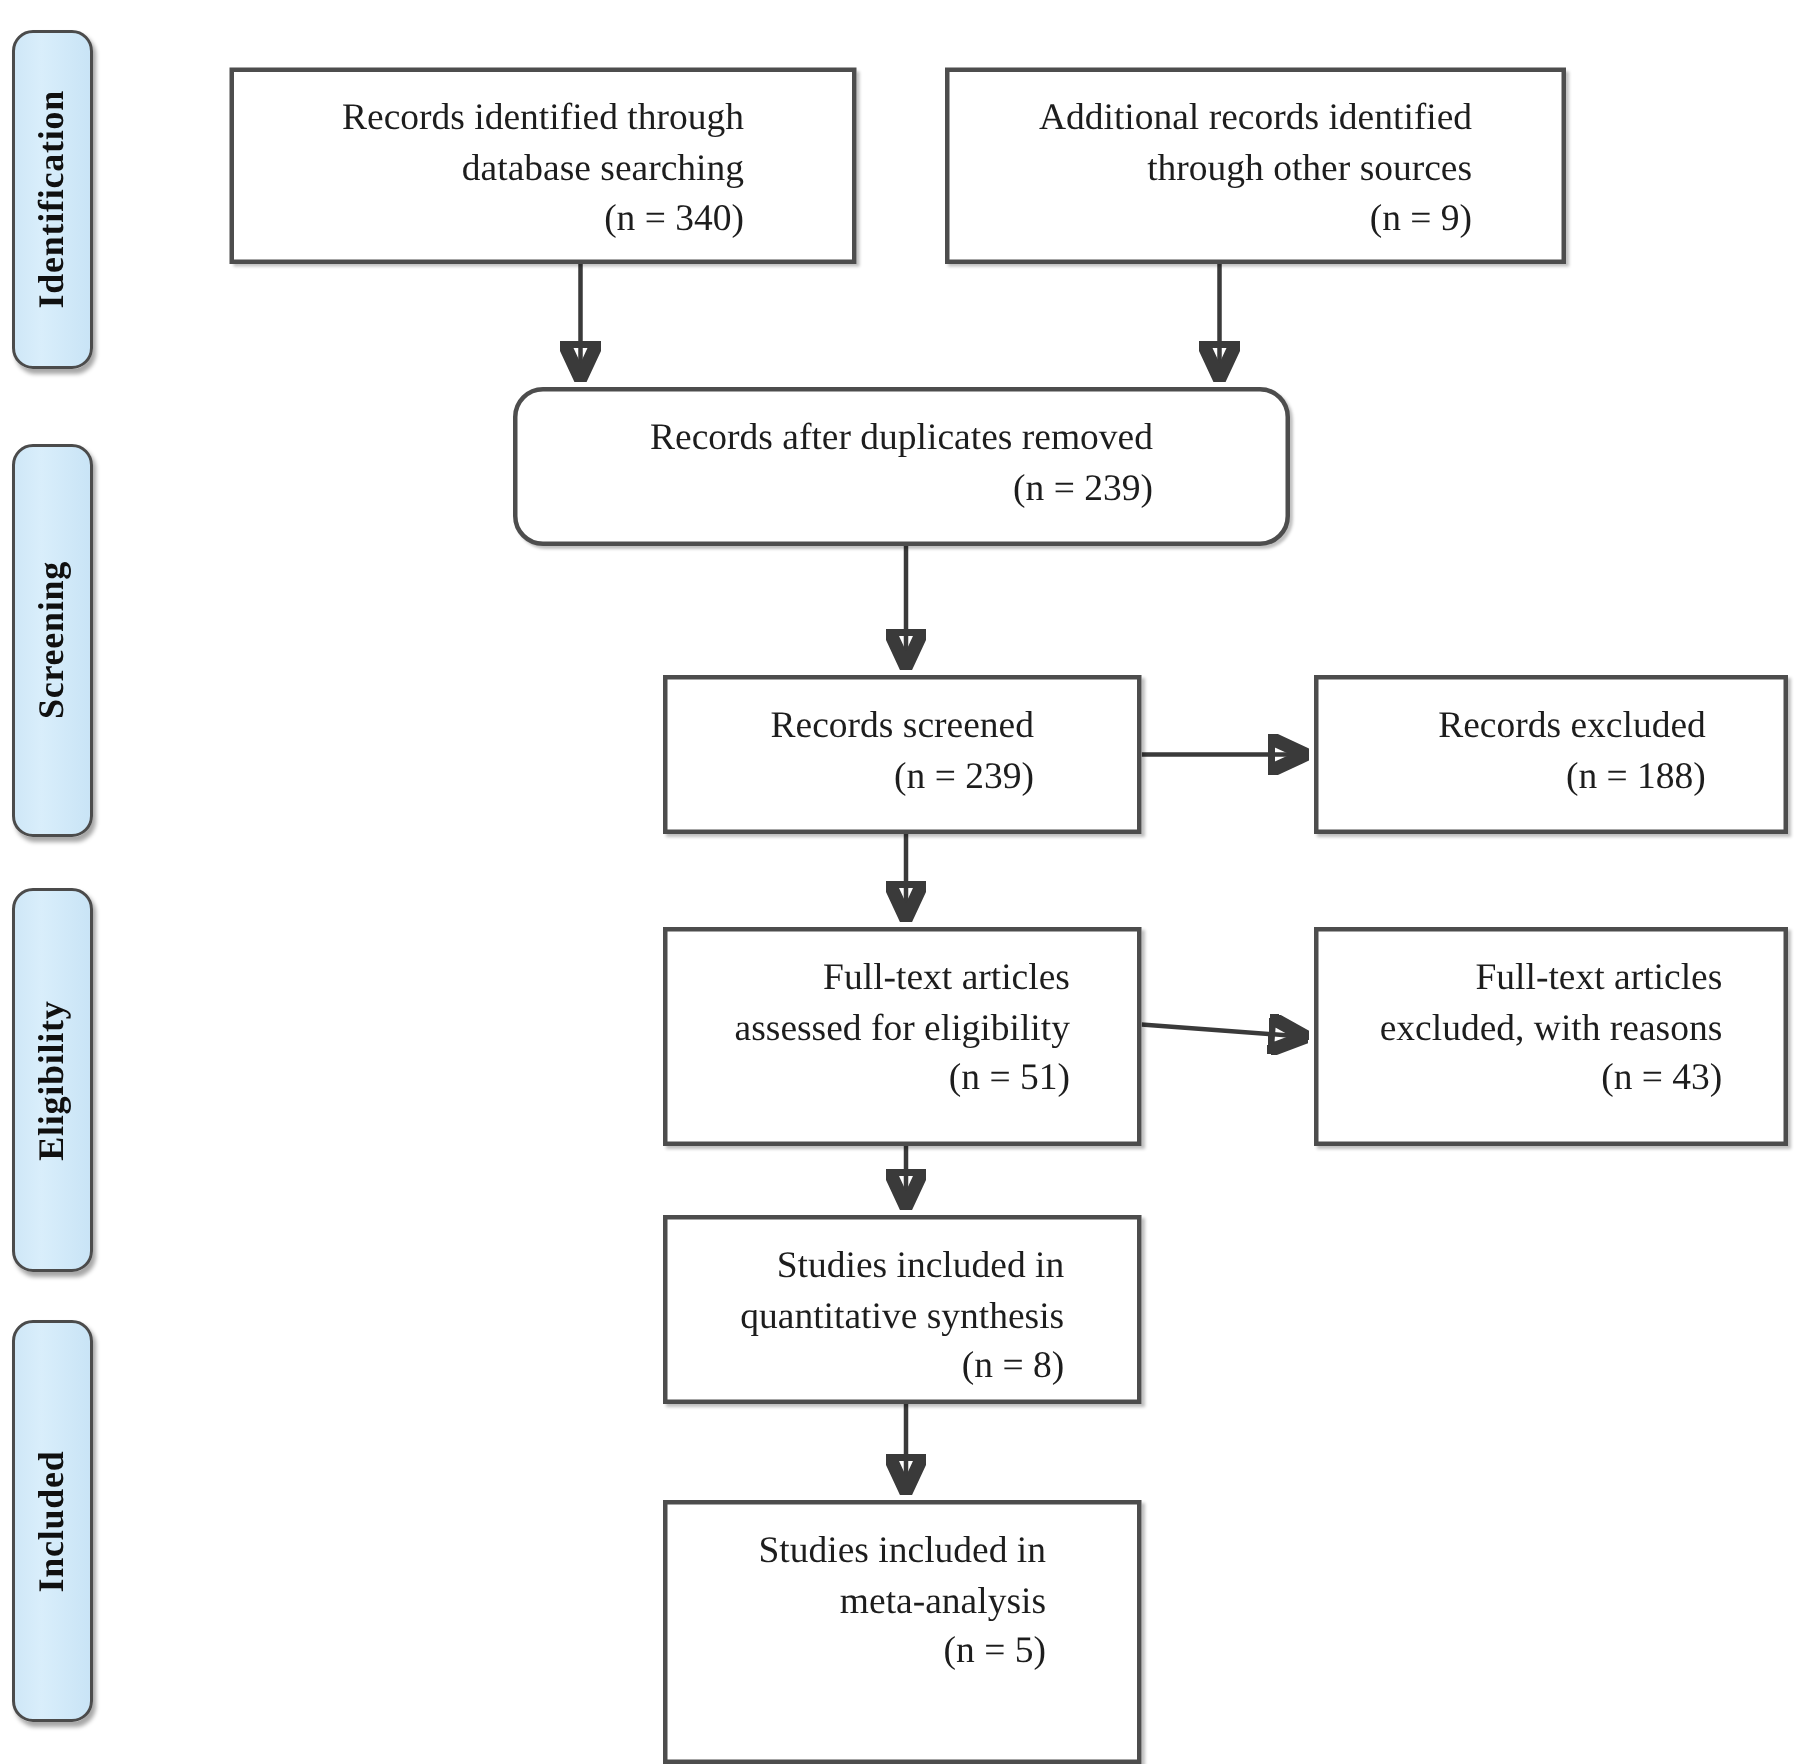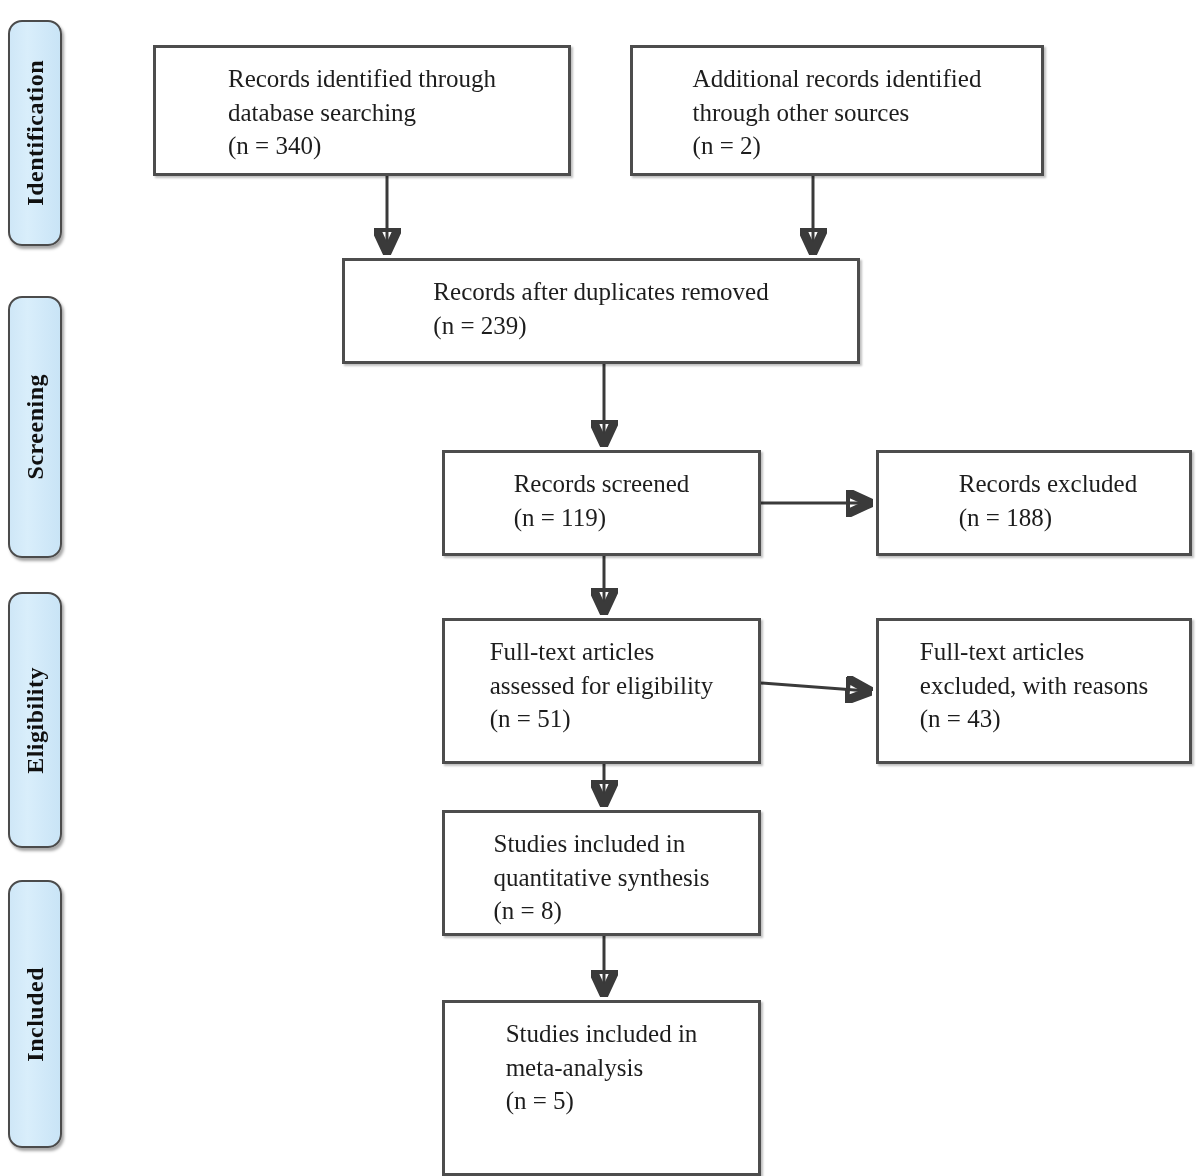--- a/index.html
+++ b/index.html
@@ -48,21 +48,21 @@
     box-sizing: border-box;
     background: #ffffff;
     border: 3px solid #4d4d4d;
     box-shadow: 2px 2px 2px rgba(0,0,0,0.25);
     display: flex;
     align-items: flex-start;
     justify-content: center;
     padding-top: 14px;
   }
   .flow-box .box-text {
-    text-align: left;
+    text-align: right;
     font-size: 25px;
     line-height: 1.34;
     color: #1d1d1d;
     font-family: "Liberation Serif", "DejaVu Serif", serif;
     white-space: pre-line;
     padding: 0 8px;
   }
 
   
   #connectors {
@@ -126,31 +126,31 @@
 
   <div class="flow-box" style="left:153px; top:45px; width:418px; height:131px;">
     <span class="box-text">Records identified through
 database searching
 (n = 340)</span>
   </div>
 
   <div class="flow-box" style="left:630px; top:45px; width:414px; height:131px;">
     <span class="box-text">Additional records identified
 through other sources
-(n = 2)</span>
+(n = 9)</span>
   </div>
 
-  <div class="flow-box" style="left:342px; top:258px; width:518px; height:106px;">
+  <div class="flow-box" style="left:342px; top:258px; width:518px; height:106px;border-radius:20px;">
     <span class="box-text">Records after duplicates removed
 (n = 239)</span>
   </div>
 
   <div class="flow-box" style="left:442px; top:450px; width:319px; height:106px;">
     <span class="box-text">Records screened
-(n = 119)</span>
+(n = 239)</span>
   </div>
 
   <div class="flow-box" style="left:876px; top:450px; width:316px; height:106px;padding-left:28px;">
     <span class="box-text">Records excluded
 (n = 188)</span>
   </div>
 
   <div class="flow-box" style="left:442px; top:618px; width:319px; height:146px;">
     <span class="box-text">Full-text articles
 assessed for eligibility

